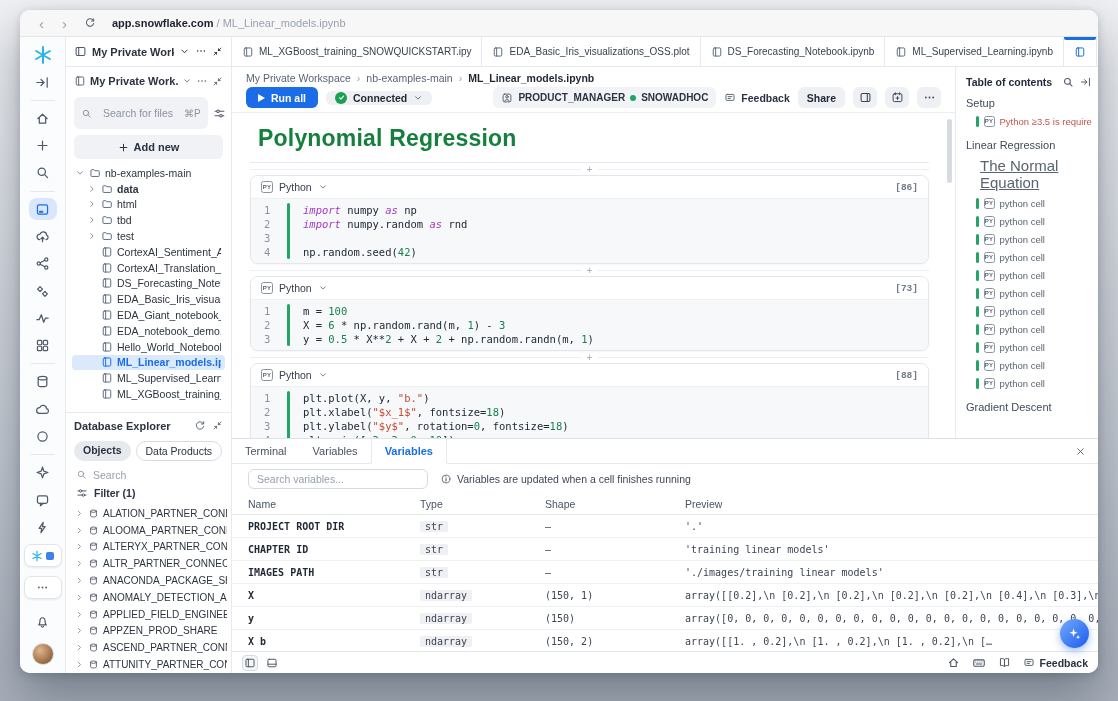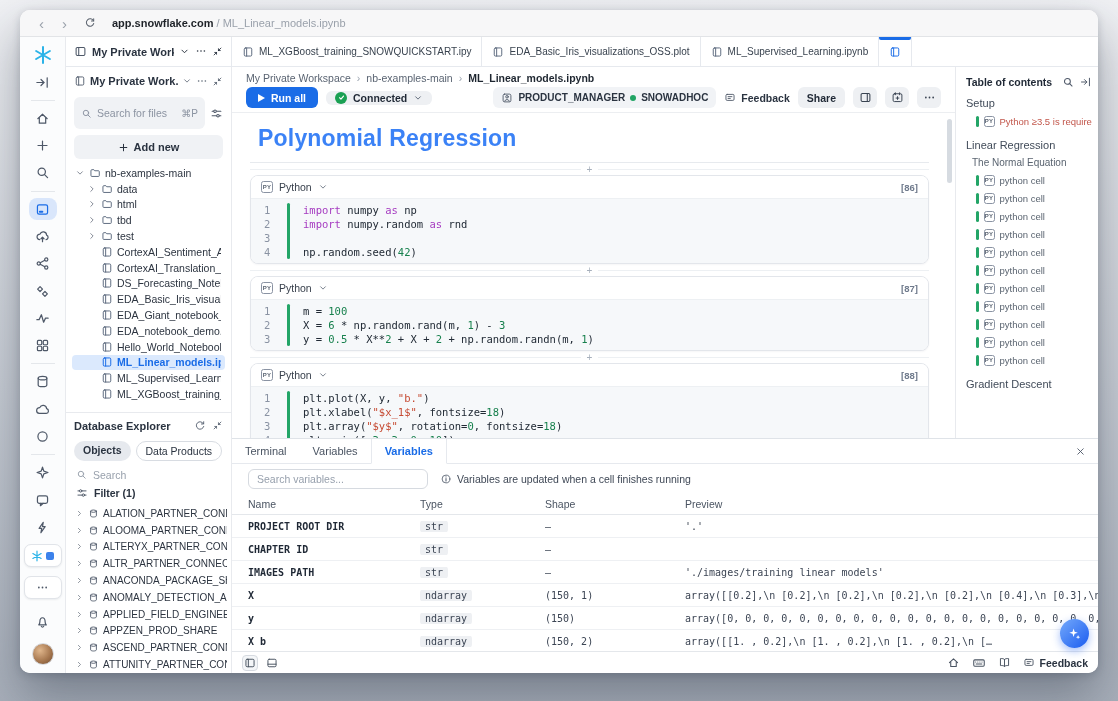--- a/index.html
+++ b/index.html
@@ -41,21 +41,21 @@
   .tab.active::before { content:""; position:absolute; left:0; right:0; top:0; height:3px; background:#1a6ce7; border-radius:0 0 2px 2px; }
 
   .content { flex:1; display:flex; min-height:0; }
 
   
   .lpanel { width:166px; flex:0 0 166px; border-right:1px solid #e8eaee; background:#fff; display:flex; flex-direction:column; overflow:hidden; }
   .lp-head { height:28px; flex:0 0 28px; display:flex; align-items:center; gap:4px; padding:0 8px; color:#2a3340; }
   .lp-head .lbl { font-size:11px; font-weight:700; white-space:nowrap; overflow:hidden; flex:0 1 auto; }
   .lp-head .hic { color:#5c6675; display:flex; }
   .lp-search-row { display:flex; align-items:center; gap:5px; padding:2px 8px 4px; }
-  .lp-search { flex:1; height:22px; background:#f0f2f5; border-radius:6px; display:flex; align-items:center; gap:5px; padding:16px 7px; color:#8b93a1; font-size:10.5px; }
+  .lp-search { flex:1; height:22px; background:#f0f2f5; border-radius:6px; display:flex; align-items:center; gap:11px; padding:16px 7px; color:#8b93a1; font-size:10.5px; }
   .lp-search .ph { flex:1; white-space:nowrap; overflow:hidden; }
   .lp-search .kbd { color:#8b93a1; font-size:10px; }
   .lp-filter { color:#4e5868; display:flex; }
   .add-new { margin:2px 8px 6px; height:24px; background:#f0f2f5; border-radius:6px; display:flex; align-items:center; justify-content:center; gap:5px; font-size:11px; font-weight:600; color:#2a3340; }
   .tree { padding:0 6px 4px; }
   .tree-row { height:15.8px; display:flex; align-items:center; gap:4px; font-size:10.5px; color:#2c3440; border-radius:4px; padding-right:4px; white-space:nowrap; overflow:hidden; }
   .tree-row .chev { width:11px; display:flex; justify-content:center; color:#6b7380; flex:0 0 11px; }
   .tree-row .fic { display:flex; color:#5d6a7e; flex:0 0 auto; }
   .tree-row.sel { background:#dbe9fd; color:#1a6ce7; font-weight:600; }
   .tree-row.sel .fic { color:#1a6ce7; }
@@ -92,49 +92,49 @@
   .connected { background:#eef0f3; border-radius:6px; height:14px; display:flex; align-items:center; gap:6px; padding:0 9px; font-size:10.5px; font-weight:700; color:#1f2835; }
   .chk { width:12px; height:12px; border-radius:50%; background:#1aa053; display:flex; align-items:center; justify-content:center; color:#fff; }
   .tb-right { margin-left:auto; display:flex; align-items:center; gap:8px; }
   .ctx-chip { display:flex; align-items:center; gap:5px; background:#f1f3f6; border-radius:6px; height:21px; padding:0 8px; font-size:10px; color:#2a3340; font-weight:600; }
   .gdot { width:6px; height:6px; border-radius:50%; background:#21a464; }
   .fb-link { display:flex; align-items:center; gap:5px; font-size:10.5px; color:#2a3340; font-weight:600; }
   .hchip { background:#eef0f3; border-radius:6px; height:21px; display:flex; align-items:center; justify-content:center; padding:0 9px; font-size:10.5px; font-weight:700; color:#1f2835; gap:4px; }
   .hchip.iconly { width:24px; padding:0; color:#3a4452; }
 
   .nb-body { flex:1; min-height:0; background:#fff; padding:0 26px 0 18px; overflow:hidden; position:relative; }
-  .nb-title { font-size:23px; font-weight:700; color:#3b82f6; margin:12px 0 0 8px; letter-spacing:.2px; }
+  .nb-title { font-size:23px; font-weight:700; color:#15803d; margin:12px 0 0 8px; letter-spacing:.2px; }
   .title-hr { height:1px; background:#e7eaee; margin:10px 0 0; }
   .scrollthumb { position:absolute; right:3px; top:6px; width:5px; height:64px; border-radius:3px; background:#d6dbe1; }
 
   .cell { border:1px solid #e3e6eb; border-radius:8px; overflow:hidden; background:#fff; box-shadow:0 1px 2px rgba(20,30,40,.04); }
   .cell-hd { height:22px; display:flex; align-items:center; gap:6px; padding:0 10px; background:#fff; }
   .py-badge { width:12px; height:12px; border:1px solid #8a93a3; border-radius:2.5px; color:#5a6472; font-size:6px; font-weight:700; display:flex; align-items:center; justify-content:center; letter-spacing:.2px; flex:0 0 12px; }
   .cell-lang { font-size:10.5px; color:#39414d; }
   .cell-hd .chev { color:#5c6675; display:flex; }
-  .exec { margin-left:auto; font-size:9.5px; color:#6f7a8c; font-weight:600; }
+  .exec { margin-left:auto; font-size:9.5px; color:#6f7a8c; font-weight:600;font-family:Liberation Mono, monospace; }
   .cell-body { background:#f6f8fa; border-top:1px solid #edf0f3; padding:4px 0; position:relative; font-family:"DejaVu Sans Mono", monospace; font-size:10.5px; line-height:14px; }
   .runbar { position:absolute; left:36px; top:4px; bottom:4px; width:3px; background:#23a567; border-radius:2px; }
   .cl { display:flex; }
   .cl .ln { width:36px; flex:0 0 36px; padding-left:13px; color:#8a93a3; }
   .cl .cd { padding-left:16px; white-space:pre; color:#212a35; }
-  .tok-kw { color:#a53bc0; }
+  .tok-kw { color:#a53bc0;font-style:italic; }
   .tok-num { color:#17804d; }
   .tok-str { color:#c64a32; }
   .gap { height:12px; display:flex; align-items:center; color:#a7b0bc; font-size:10px; }
   .gap::before, .gap::after { content:""; flex:1; height:1px; background:#edf0f3; }
   .gap span { padding:0 6px; }
 
   
   .toc { width:143px; flex:0 0 143px; border-left:1px solid #e8eaee; padding:9px 6px 0 10px; overflow:hidden; background:#fff; }
   .toc-head { display:flex; align-items:center; gap:6px; }
   .toc-head .ttl { font-size:10.5px; font-weight:700; color:#1f2835; flex:1; }
   .toc-head .hic { color:#4e5868; display:flex; }
   .toc-h1 { font-size:11px; color:#414b59; margin:9px 0 3px; }
-  .toc-h2 { font-size:10px; color:#5a6470; margin:6px 0 3px 6px; }
+  .toc-h2 { font-size:15px; color:#5a6470; margin:6px 0 3px 14px;text-decoration:underline; }
   .toc-cell { display:flex; align-items:center; gap:5px; height:18px; padding-left:10px; font-size:9.5px; color:#5a6470; white-space:nowrap; overflow:hidden; }
   .toc-cell .tbar { width:2.5px; height:11px; background:#23a567; border-radius:2px; flex:0 0 2.5px; }
   .toc-cell .py-badge { width:11px; height:11px; flex-basis:11px; }
   .toc-cell.red { color:#c2564b; }
 
   
   .varpanel { flex:0 0 213px; border-top:1px solid #dfe3e8; background:#fff; display:flex; flex-direction:column; overflow:hidden; }
   .vp-tabs { height:25px; flex:0 0 25px; display:flex; align-items:stretch; border-bottom:1px solid #e6e9ee; }
   .vp-tab { display:flex; align-items:center; padding:0 13px; font-size:11px; color:#4a5462; }
   .vp-tab.active { color:#1a6ce7; font-weight:700; border:1px solid #e6e9ee; border-top:none; border-bottom:1px solid #fff; margin-bottom:-1px; }
@@ -348,20 +348,29 @@
             <span>ML_XGBoost_training_SNOWQUICKSTART.ipy</span>
           </div>
           <div class="tab">
             <span class="t-ic">
               <svg viewBox="0 0 16 16" width="12" height="12" fill="none" stroke="currentColor" stroke-width="1.3" stroke-linecap="round" stroke-linejoin="round">
                 <rect x="3" y="2.6" width="10" height="10.8" rx="1.6"></rect>
                 <path d="M6.2 2.6v10.8"></path>
               </svg>
             </span>
             <span>EDA_Basic_Iris_visualizations_OSS.plot</span>
+          </div>
+          <div class="tab">
+            <span class="t-ic">
+              <svg viewBox="0 0 16 16" width="12" height="12" fill="none" stroke="currentColor" stroke-width="1.3" stroke-linecap="round" stroke-linejoin="round">
+                <rect x="3" y="2.6" width="10" height="10.8" rx="1.6"></rect>
+                <path d="M6.2 2.6v10.8"></path>
+              </svg>
+            </span>
+            <span>DS_Forecasting_Notebook.ipynb</span>
           </div>
           <div class="tab">
             <span class="t-ic">
               <svg viewBox="0 0 16 16" width="12" height="12" fill="none" stroke="currentColor" stroke-width="1.3" stroke-linecap="round" stroke-linejoin="round">
                 <rect x="3" y="2.6" width="10" height="10.8" rx="1.6"></rect>
                 <path d="M6.2 2.6v10.8"></path>
               </svg>
             </span>
             <span>ML_Supervised_Learning.ipynb</span>
           </div>
@@ -438,21 +447,21 @@
                     <path d="M4.2 6 8 9.8 11.8 6"></path>
                   </svg>
                 </span>
                 <span class="fic">
                   <svg viewBox="0 0 16 16" width="12" height="12" fill="none" stroke="currentColor" stroke-width="1.3" stroke-linecap="round" stroke-linejoin="round">
                     <path d="M2.6 4.6c0-.6.4-1 1-1h2.9l1.2 1.4h5c.6 0 1 .4 1 1v5.6c0 .6-.4 1-1 1H3.6c-.6 0-1-.4-1-1Z"></path>
                   </svg>
                 </span>
                 <span class="tl">nb-examples-main</span>
               </div>
-              <div class="tree-row" style="padding-left: 14px;">
+              <div class="tree-row" style="padding-left: 14px; font-weight: bold;">
                 <span class="chev">
                   <svg viewBox="0 0 16 16" width="10" height="10" fill="none" stroke="currentColor" stroke-width="1.3" stroke-linecap="round" stroke-linejoin="round">
                     <path d="M6 4.2 9.8 8 6 11.8"></path>
                   </svg>
                 </span>
                 <span class="fic">
                   <svg viewBox="0 0 16 16" width="12" height="12" fill="none" stroke="currentColor" stroke-width="1.3" stroke-linecap="round" stroke-linejoin="round">
                     <path d="M2.6 4.6c0-.6.4-1 1-1h2.9l1.2 1.4h5c.6 0 1 .4 1 1v5.6c0 .6-.4 1-1 1H3.6c-.6 0-1-.4-1-1Z"></path>
                   </svg>
                 </span>
@@ -916,21 +925,21 @@
                     </div>
                     <div class="cell">
                       <div class="cell-hd">
                         <span class="py-badge">PY</span>
                         <span class="cell-lang">Python</span>
                         <span class="chev">
                           <svg viewBox="0 0 16 16" width="10" height="10" fill="none" stroke="currentColor" stroke-width="1.3" stroke-linecap="round" stroke-linejoin="round">
                             <path d="M4.2 6 8 9.8 11.8 6"></path>
                           </svg>
                         </span>
-                        <span class="exec">[87]</span>
+                        <span class="exec">[73]</span>
                       </div>
                       <div class="cell-body">
                         <div class="runbar"></div>
                         <div class="cl">
                           <span class="ln">1</span>
                           <span class="cd"><span class="tok-pl">m = </span><span class="tok-num">100</span></span>
                         </div>
                         <div class="cl">
                           <span class="ln">2</span>
                           <span class="cd"><span class="tok-pl">X = </span><span class="tok-num">6</span><span class="tok-pl"> * np.random.rand(m, </span><span class="tok-num">1</span><span class="tok-pl">) - </span><span class="tok-num">3</span></span>
@@ -960,21 +969,21 @@
                         <div class="cl">
                           <span class="ln">1</span>
                           <span class="cd"><span class="tok-pl">plt.plot(X, y, </span><span class="tok-str">"b."</span><span class="tok-pl">)</span></span>
                         </div>
                         <div class="cl">
                           <span class="ln">2</span>
                           <span class="cd"><span class="tok-pl">plt.xlabel(</span><span class="tok-str">"$x_1$"</span><span class="tok-pl">, fontsize=</span><span class="tok-num">18</span><span class="tok-pl">)</span></span>
                         </div>
                         <div class="cl">
                           <span class="ln">3</span>
-                          <span class="cd"><span class="tok-pl">plt.array(</span><span class="tok-str">"$y$"</span><span class="tok-pl">, rotation=</span><span class="tok-num">0</span><span class="tok-pl">, fontsize=</span><span class="tok-num">18</span><span class="tok-pl">)</span></span>
+                          <span class="cd"><span class="tok-pl">plt.ylabel(</span><span class="tok-str">"$y$"</span><span class="tok-pl">, rotation=</span><span class="tok-num">0</span><span class="tok-pl">, fontsize=</span><span class="tok-num">18</span><span class="tok-pl">)</span></span>
                         </div>
                         <div class="cl">
                           <span class="ln">4</span>
                           <span class="cd"><span class="tok-pl">plt.axis([</span><span class="tok-num">-3</span><span class="tok-pl">, </span><span class="tok-num">3</span><span class="tok-pl">, </span><span class="tok-num">0</span><span class="tok-pl">, </span><span class="tok-num">10</span><span class="tok-pl">])</span></span>
                         </div>
                       </div>
                     </div>
                   </div>
                 <div class="scrollthumb"></div>
               </div>
@@ -1101,20 +1110,21 @@
                 <div class="vrow">
                   <span class="vc vc1">PROJECT_ROOT_DIR</span>
                   <span class="vc vc2"><span class="typechip">str</span></span>
                   <span class="vc vc3">–</span>
                   <span class="vc vc4">'.'</span>
                 </div>
                 <div class="vrow">
                   <span class="vc vc1">CHAPTER_ID</span>
                   <span class="vc vc2"><span class="typechip">str</span></span>
                   <span class="vc vc3">–</span>
+                  <span class="vc vc4">'training_linear_models'</span>
                 </div>
                 <div class="vrow">
                   <span class="vc vc1">IMAGES_PATH</span>
                   <span class="vc vc2"><span class="typechip">str</span></span>
                   <span class="vc vc3">–</span>
                   <span class="vc vc4">'./images/training_linear_models'</span>
                 </div>
                 <div class="vrow">
                   <span class="vc vc1">X</span>
                   <span class="vc vc2"><span class="typechip">ndarray</span></span>

